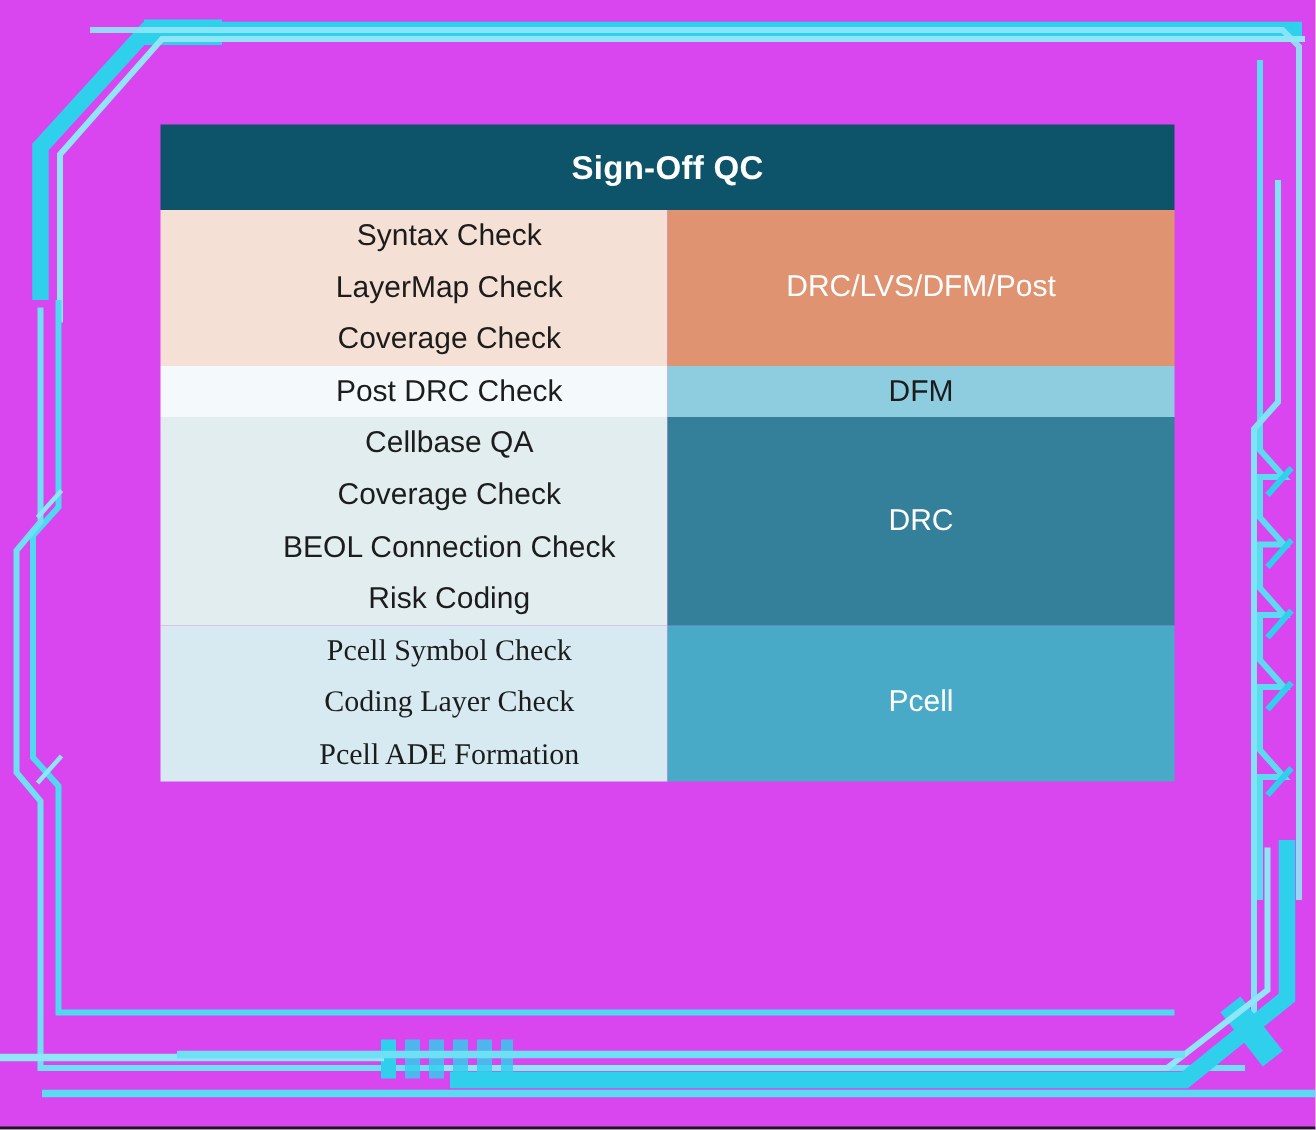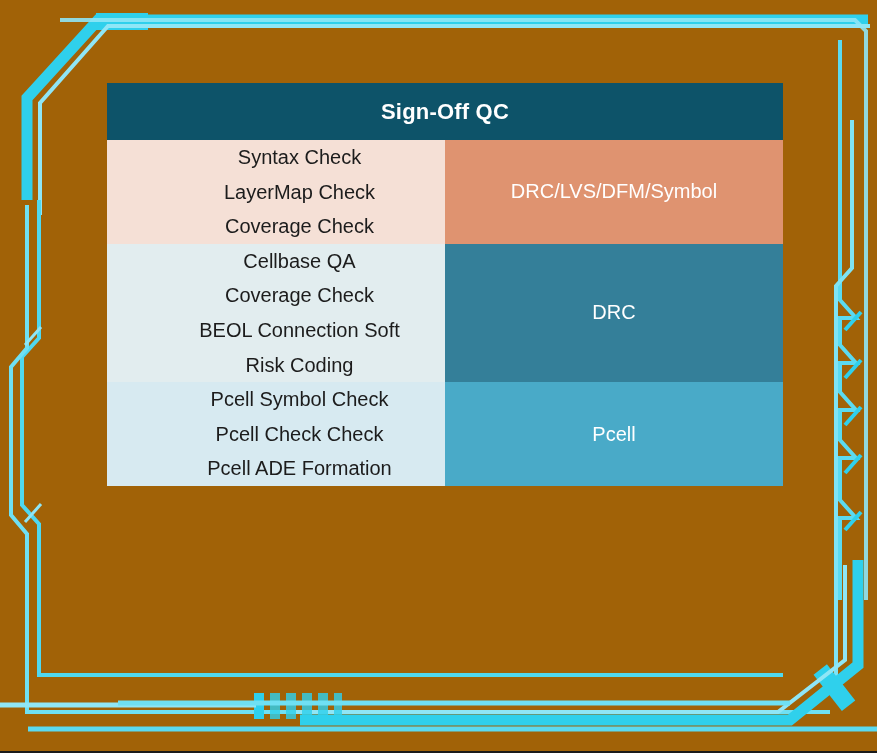--- a/index.html
+++ b/index.html
@@ -7,21 +7,21 @@
     padding: 0;
     background: #ffffff;
   }
   body {
     font-family: "Liberation Sans", sans-serif;
   }
   #canvas {
     position: relative;
     width: 877px;
     height: 753px;
-    background: #a16207;
+    background: #d946ef;
     overflow: hidden;
     border-bottom: 2px solid #1a1a1a;
     box-sizing: border-box;
   }
 
   
   #circuit-decoration {
     position: absolute;
     left: 0; top: 0;
     width: 877px;
@@ -76,21 +76,21 @@
 
   
   .grp-signoff-checks { background: #f5e0d6; }
   .grp-signoff-tag    { background: #df9370; color: #ffffff; }
   .grp-dfm-checks     { background: #f4f9fb; }
   .grp-dfm-tag        { background: #8ecde0; color: #1c1c1c; }
   .grp-drc-checks     { background: #e2edef; }
   .grp-drc-tag        { background: #347f99; color: #ffffff; }
   .grp-lvs-checks     { background: #f2eada; }
   .grp-lvs-tag        { background: #ddb76b; color: #ffffff; }
-  .grp-pcell-checks   { background: #d7eaf1; }
+  .grp-pcell-checks   { background: #d7eaf1; font-family: Liberation Serif, serif; }
   .grp-pcell-tag      { background: #49aac8; color: #ffffff; }
 </style>
 </head>
 <body>
 
 <div id="canvas">
 
   <svg id="circuit-decoration" viewBox="0 0 877 753" width="877" height="753" xmlns="http://www.w3.org/2000/svg">
 
     <path d="M 868 20 L 145 20 L 98 20 L 27 98 L 27 200" fill="none" stroke="#2fd0ec" stroke-width="11" stroke-linecap="butt" stroke-linejoin="miter"></path>
@@ -148,39 +148,45 @@
       </tr>
     </thead>
     <tbody>
 
       <tr>
         <td class="check-cell grp-signoff-checks">
           <span class="check-line">Syntax Check</span>
           <span class="check-line">LayerMap Check</span>
           <span class="check-line">Coverage Check</span>
         </td>
-        <td class="tag-cell grp-signoff-tag">DRC/LVS/DFM/Symbol</td>
+        <td class="tag-cell grp-signoff-tag">DRC/LVS/DFM/Post</td>
       </tr>
 
+      <tr>
+        <td class="check-cell grp-dfm-checks">
+          <span class="check-line">Post DRC Check</span>
+        </td>
+        <td class="tag-cell grp-dfm-tag">DFM</td>
+      </tr>
 
       <tr>
         <td class="check-cell grp-drc-checks">
           <span class="check-line">Cellbase QA</span>
           <span class="check-line">Coverage Check</span>
-          <span class="check-line">BEOL Connection Soft</span>
+          <span class="check-line">BEOL Connection Check</span>
           <span class="check-line">Risk Coding</span>
         </td>
         <td class="tag-cell grp-drc-tag">DRC</td>
       </tr>
 
 
       <tr>
         <td class="check-cell grp-pcell-checks">
           <span class="check-line">Pcell Symbol Check</span>
-          <span class="check-line">Pcell Check Check</span>
+          <span class="check-line">Coding Layer Check</span>
           <span class="check-line">Pcell ADE Formation</span>
         </td>
         <td class="tag-cell grp-pcell-tag">Pcell</td>
       </tr>
 
     </tbody>
   </table>
 
 </div>
 

